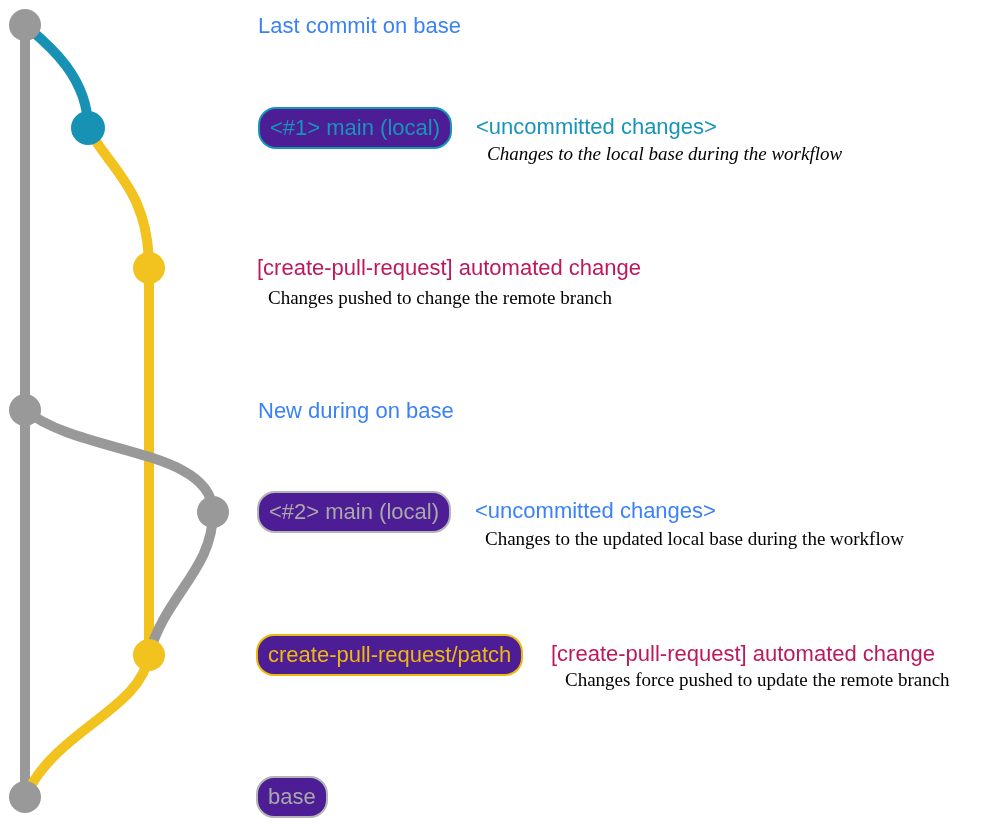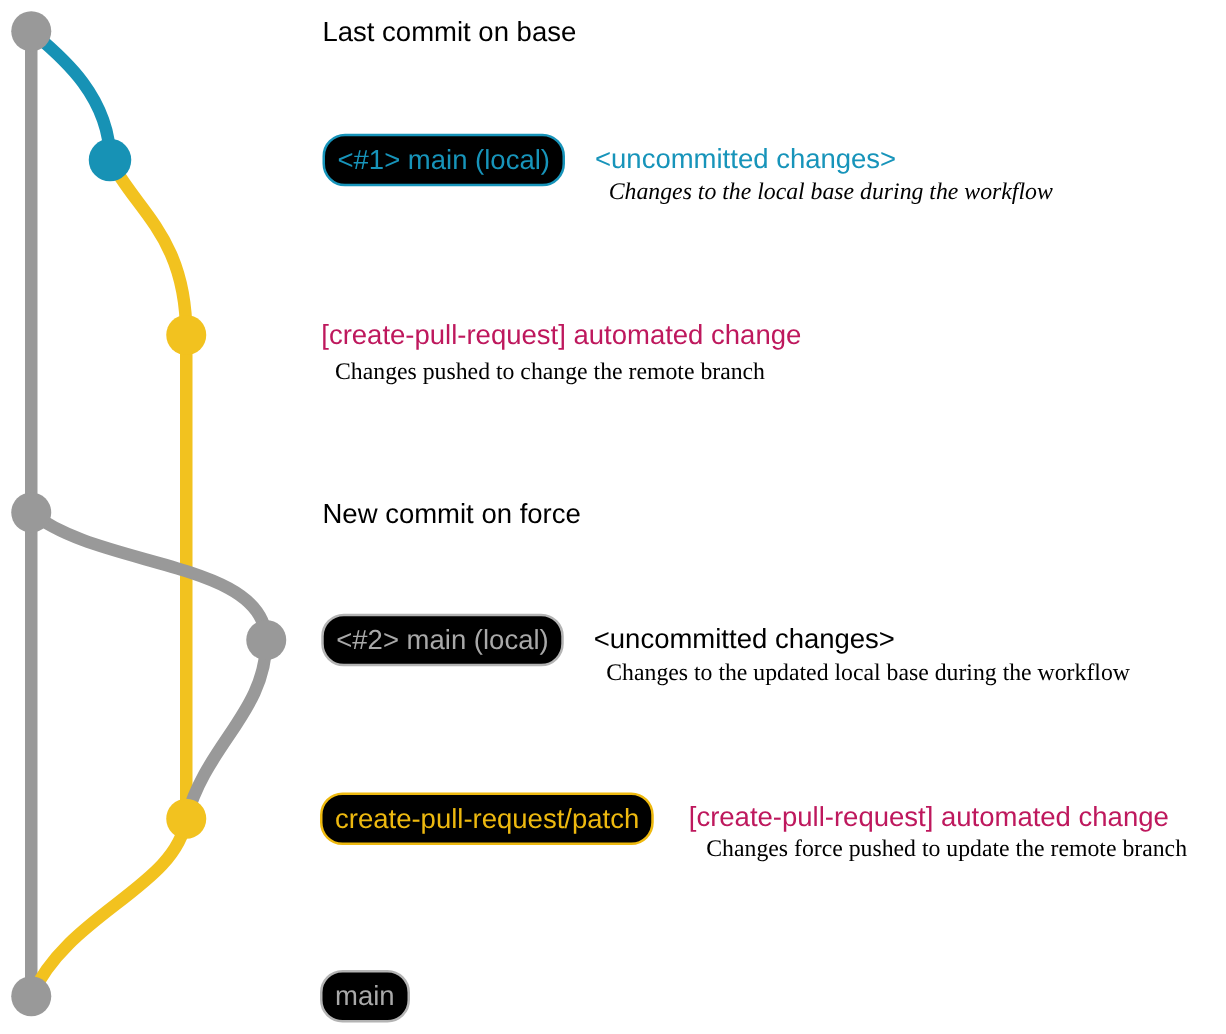--- a/index.html
+++ b/index.html
@@ -8,28 +8,28 @@
     width:981px; height:827px; position:relative; overflow:hidden;
     font-family:"Liberation Sans", sans-serif;
   }
   #stage { position:absolute; left:0; top:0; width:981px; height:827px; }
   svg.graph { position:absolute; left:0; top:0; }
 
   .lbl { position:absolute; white-space:nowrap; }
   .sans { font-family:"Liberation Sans", sans-serif; font-size:22px; line-height:26px; }
   .serif { font-family:"Liberation Serif", serif; font-size:19px; line-height:22px; color:#000000; }
 
-  .gray-text  { color:#000000; }
+  .gray-text  { color:#3b82f6; }
   .blue-text  { color:#1794ba; }
   .yellow-text{ color:#be185d; }
 
   .badge {
     position:absolute; white-space:nowrap; display:inline-block;
     font-family:"Liberation Sans", sans-serif; font-size:22px; line-height:26px;
-    padding:6px 10px; border-radius:18px; border:2px solid; background:#000000;
+    padding:6px 10px; border-radius:18px; border:2px solid; background:#4c1d95;
   }
   .badge.blue   { border-color:#1794ba; color:#1794ba; }
   .badge.grayb  { border-color:#b4b4b4; color:#a9a9a9; }
   .badge.yellow { border-color:#eeb90f; color:#eeb90f; }
 </style>
 </head>
 <body>
 
 <div id="stage">
 
@@ -54,25 +54,25 @@
 
   <div class="lbl sans gray-text" style="left:258px; top:13px;">Last commit on base</div>
 
   <div class="badge blue" style="left:258px; top:107px;">&lt;#1&gt; main (local)</div>
   <div class="lbl sans blue-text" style="left:476px; top:114px;">&lt;uncommitted changes&gt;</div>
   <div class="lbl serif" style="left:487px; top:143px;font-style:italic;">Changes to the local base during the workflow</div>
 
   <div class="lbl sans yellow-text" style="left:257px; top:255px;">[create-pull-request] automated change</div>
   <div class="lbl serif" style="left:268px; top:287px;">Changes pushed to change the remote branch</div>
 
-  <div class="lbl sans gray-text" style="left:258px; top:398px;">New commit on force</div>
+  <div class="lbl sans gray-text" style="left:258px; top:398px;">New during on base</div>
 
   <div class="badge grayb" style="left:257px; top:491px;">&lt;#2&gt; main (local)</div>
   <div class="lbl sans gray-text" style="left:475px; top:498px;">&lt;uncommitted changes&gt;</div>
   <div class="lbl serif" style="left:485px; top:528px;">Changes to the updated local base during the workflow</div>
 
   <div class="badge yellow" style="left:256px; top:634px;">create-pull-request/patch</div>
   <div class="lbl sans yellow-text" style="left:551px; top:641px;">[create-pull-request] automated change</div>
   <div class="lbl serif" style="left:565px; top:669px;text-align:right;">Changes force pushed to update the remote branch</div>
 
-  <div class="badge grayb" style="left:256px; top:776px;">main</div>
+  <div class="badge grayb" style="left:256px; top:776px;">base</div>
 
 </div>
 
 </body></html>

